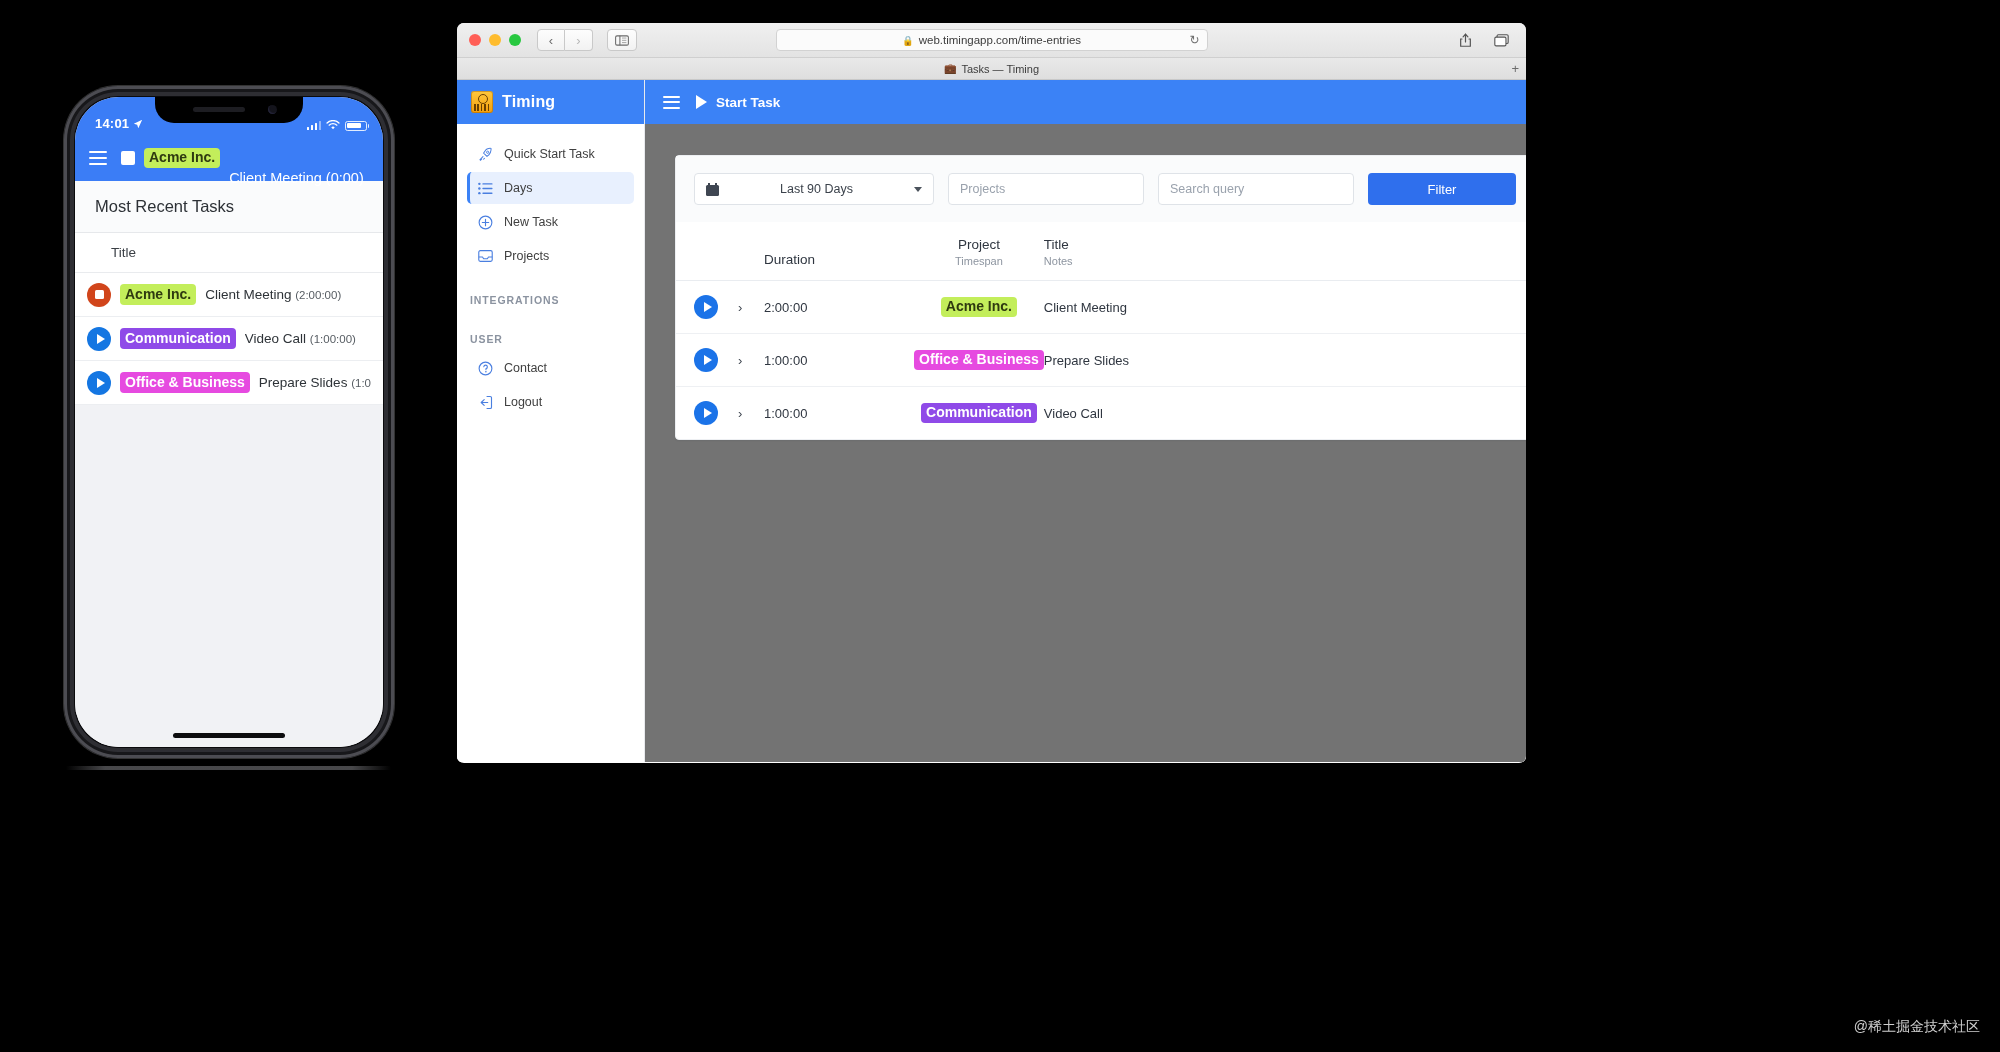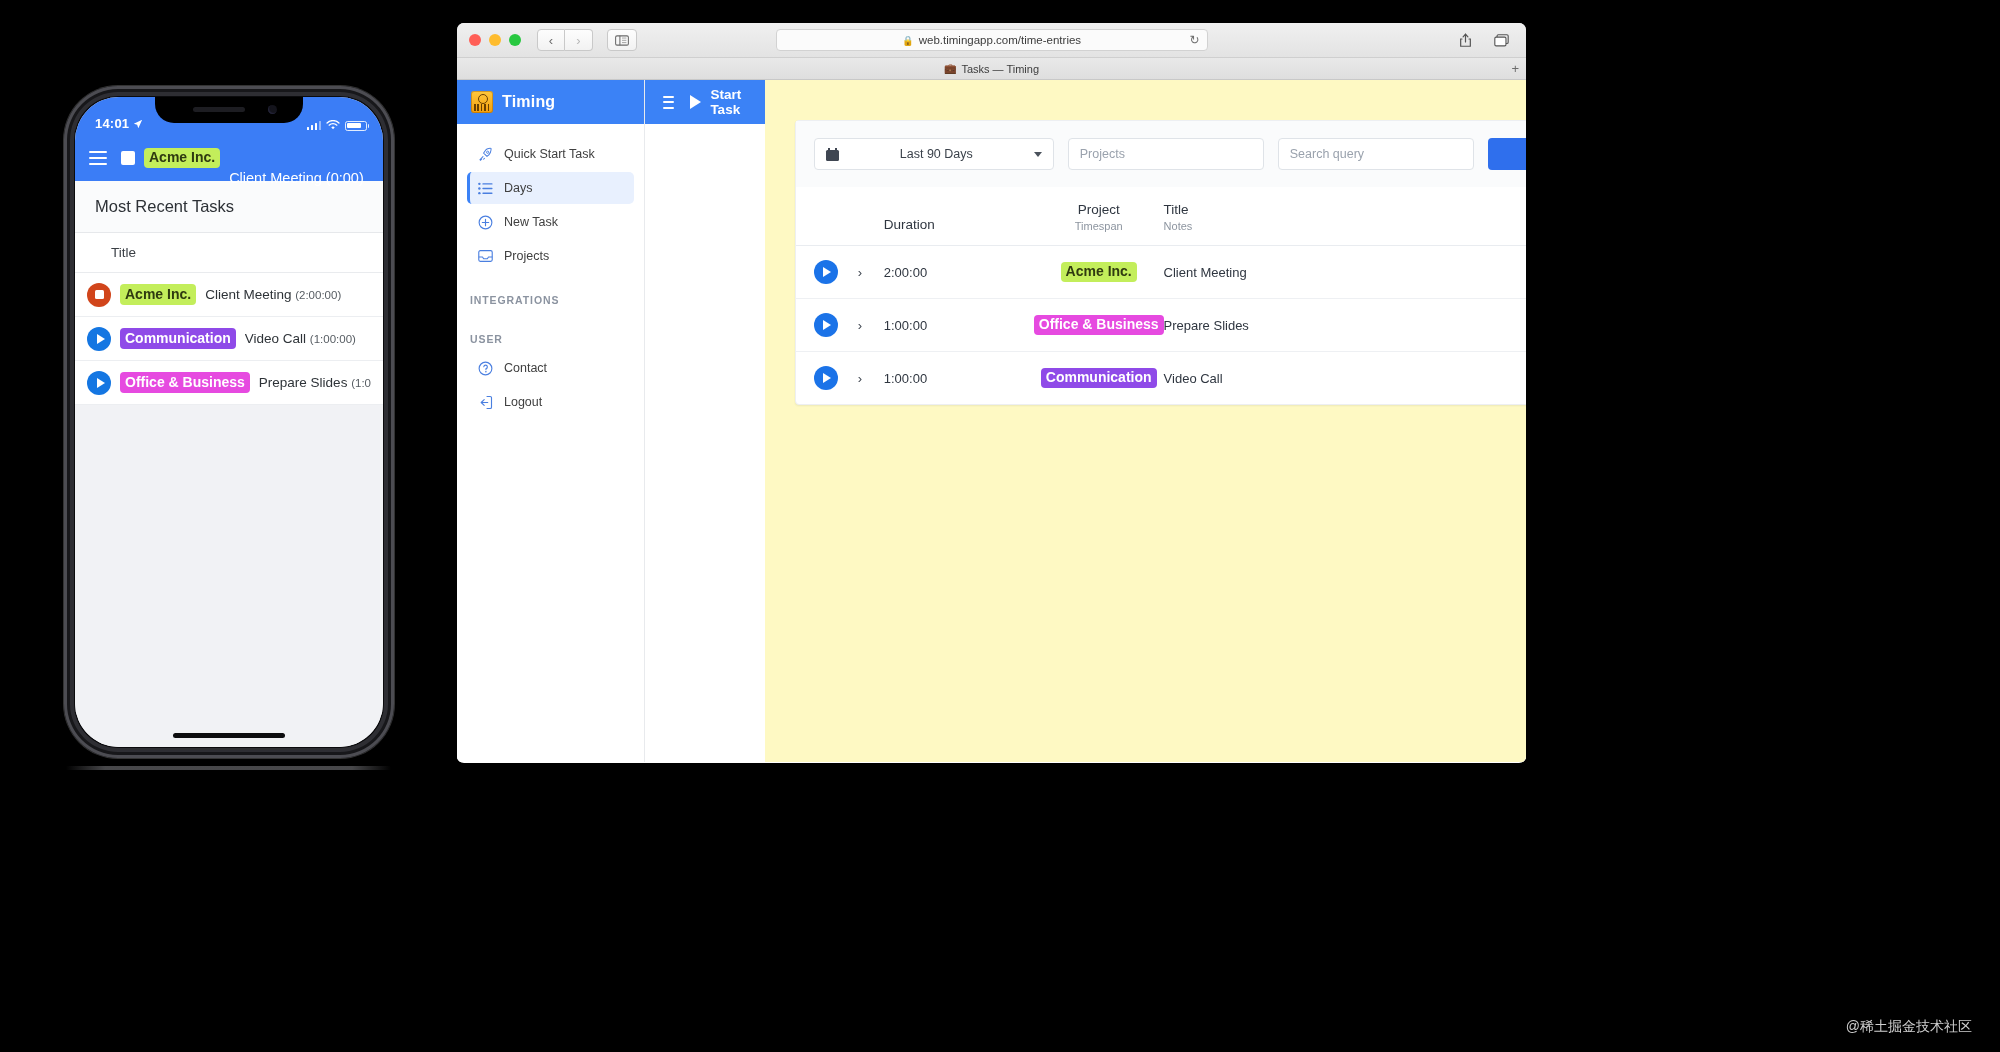--- a/index.html
+++ b/index.html
@@ -167,30 +167,30 @@
     display:flex; align-items:center; gap:11px;
     padding:8px 10px; border-radius:5px; margin-bottom:2px;
     font-size:12.5px; color:#404040; cursor:pointer;
   }
   .side-item.active{ background:#e8f0fe; border-left:3px solid #3b82f6; padding-left:7px;}
   .side-ic{ width:16px; height:16px; flex:0 0 16px; color:#4a7fe0;
     display:flex; align-items:center; justify-content:center;}
   .side-head{ padding:20px 13px 7px 13px; font-size:10.5px; letter-spacing:.9px;
     color:#8b93a0; font-weight:600;}
 
-  .app-main{ flex:1; background:#fff; display:flex; }
+  .app-main{ flex:1; background:#fff; display:flex; flex-direction:column;}
   .topbar{ height:44px; background:#3b82f6; display:flex; align-items:center; gap:16px; padding:0 18px;}
   .tb-burger{ width:17px;height:13px; display:flex; flex-direction:column; justify-content:space-between; cursor:pointer;}
   .tb-burger span{ height:2px; background:#fff; border-radius:1px;}
   .tb-start{ display:flex; align-items:center; gap:9px; color:#fff;
     font-size:13.5px; font-weight:600; cursor:pointer;}
   .tb-play{ width:0;height:0;border-left:11px solid #fff;
     border-top:7px solid transparent; border-bottom:7px solid transparent;}
 
-  .content{ flex:1; background:#fef9c3; padding:40px 30px;}
+  .content{ flex:1; background:#737373; padding:31px 30px;}
   .panel{ background:#fff; border-radius:4px; box-shadow:0 1px 2px rgba(16,24,40,.07);
     border:1px solid #edeff2;}
   .filters{ display:flex; gap:14px; padding:17px 18px; background:#fafbfc;
     border-bottom:1px solid #fff;}
   .fld{ height:32px; border:1px solid #dfe3e8; border-radius:4px; background:#fff;
     display:flex; align-items:center; font-size:12.5px; color:#3b424b;}
   .fld.date{ width:240px; padding:0 11px; justify-content:space-between; cursor:pointer;}
   .cal-ic{ width:13px;height:13px; position:relative; flex:0 0 13px;}
   .cal-ic::before{content:""; position:absolute; inset:2px 0 0 0; background:#3f4652; border-radius:1.5px;}
   .cal-ic::after{content:""; position:absolute; top:0; left:2px; width:2px;height:3px;
@@ -216,21 +216,21 @@
   table.tbl td{ padding:14px 0; border-bottom:1px solid #eef0f3; font-size:13px; color:#2f3640;}
   table.tbl tr:last-child td{ border-bottom:none;}
   .tpl{ width:24px;height:24px;border-radius:50%; background:#1b73e8;
     display:flex; align-items:center; justify-content:center; cursor:pointer;}
   .tpl i{ width:0;height:0;border-left:8px solid #fff;border-top:5px solid transparent;
     border-bottom:5px solid transparent; margin-left:3px; display:block;}
   .chevron{ font-size:13px; color:#3f4650; cursor:pointer;}
   .th-right{ text-align:center !important;}
   .proj-cell{ text-align:center;}
 
-  .watermark{ position:absolute; right:28px; bottom:16px; color:#cfcfcf; font-size:14px;}
+  .watermark{ position:absolute; right:20px; bottom:16px; color:#cfcfcf; font-size:14px;}
 </style>
 </head>
 <body>
 
 <div class="stage">
 
   <div class="phone">
     <div class="phone-inner">
       <div class="phone-notch">
         <div class="notch-speaker"></div>

